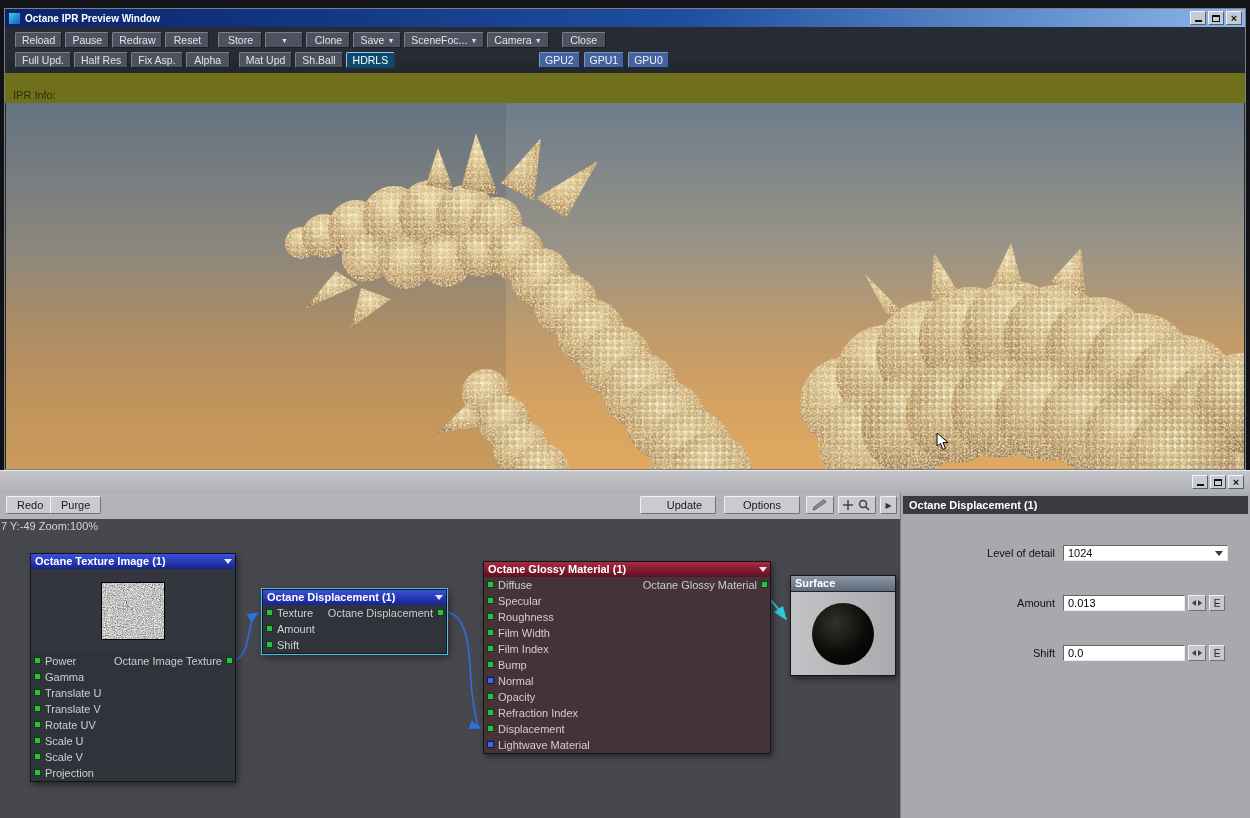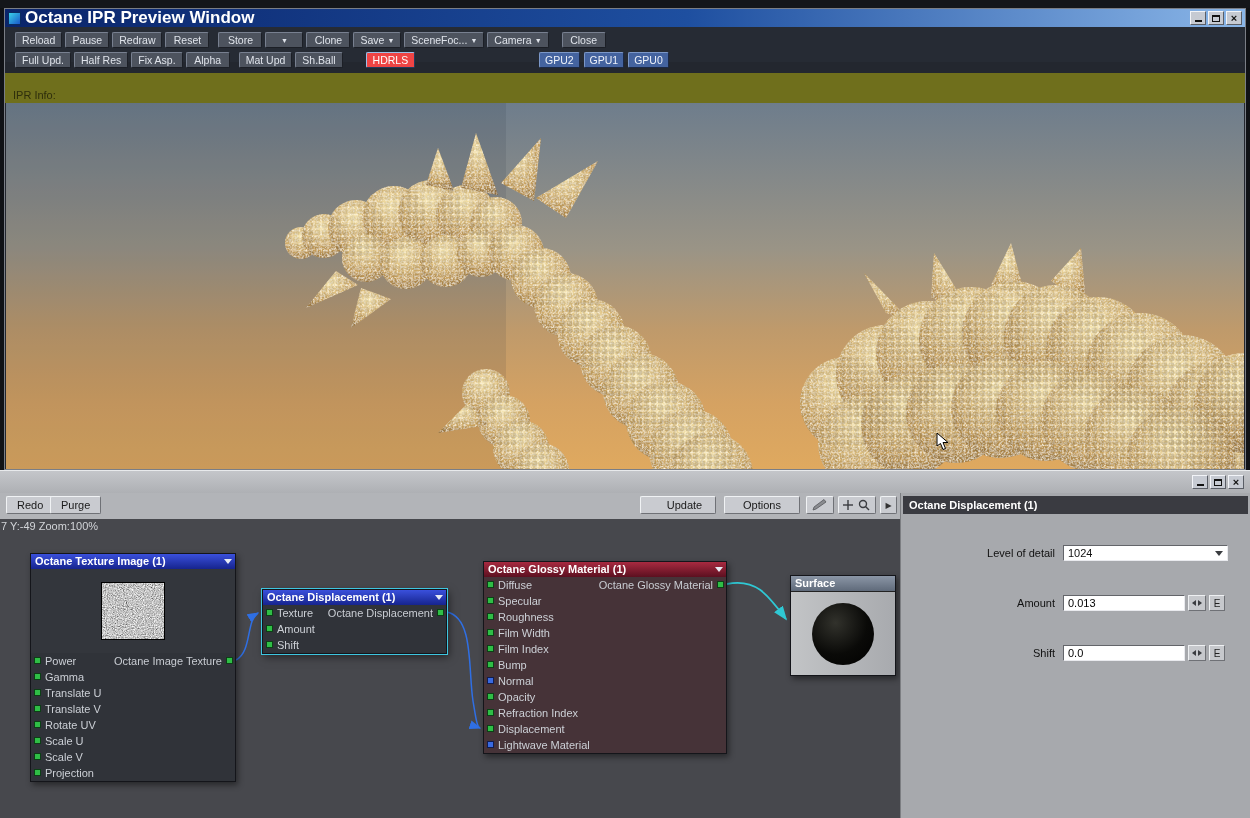--- a/index.html
+++ b/index.html
@@ -10,38 +10,38 @@
   
   .bg-strip { position:absolute; left:0; top:0; width:100%; height:8px; background:#14161a; }
 
   
   .ipr-win { position:absolute; left:4px; top:8px; width:1242px; height:462px;
              background:#23272f; border:1px solid #7a7e86; }
   .titlebar { height:18px; background:linear-gradient(90deg,#0a246a 0%,#1e4fa0 55%,#8ab6e8 100%);
               display:flex; align-items:center; padding:0 3px; }
   .win-icon { width:13px; height:13px; background:linear-gradient(135deg,#39d0e8,#1a57c8);
               border:1px solid #0a2a60; margin-right:4px; flex:none; }
-  .title-text { color:#fff; font-weight:bold; font-size:17px; flex:1; white-space:nowrap; }
+  .title-text { color:#fff; font-weight:bold; font-size:10px; flex:1; white-space:nowrap; }
   .win-controls { display:flex; gap:2px; }
   .wbtn { width:16px; height:14px; background:#c6cad2; border:1px solid;
           border-color:#f2f4f8 #5a5e66 #5a5e66 #f2f4f8; padding:0;
           display:flex; align-items:flex-end; justify-content:center; cursor:default; }
   .wbtn.close-b { align-items:center; font-size:11px; font-weight:bold; color:#111; line-height:11px; }
   .glyph-min { width:7px; height:2px; background:#111; margin-bottom:2px; }
   .glyph-max { width:8px; height:7px; border:1px solid #111; border-top-width:2px; margin-bottom:2px; }
 
   .ipr-toolbar { position:absolute; left:0; top:18px; width:100%; height:35px; background:#262b34; }
   .tb-row { position:absolute; left:10px; display:flex; }
   #tb-row1 { top:5px; } #tb-row2 { top:25px; }
   .tbtn { height:16px; min-width:44px; margin-right:3px; background:#4d535e; border:1px solid;
           border-color:#788090 #1c1f26 #1c1f26 #788090; color:#dfe3ea; font-size:10.5px;
           border-radius:2px; display:flex; align-items:center; justify-content:center;
           padding:0 6px; gap:3px; cursor:default; font-family:inherit; }
   .tbtn.gap { margin-left:6px; } .tbtn.gap2 { margin-left:10px; }
-  .tbtn.active { background:#ef4444; border-color:#9cc0e8 #223a5c #223a5c #9cc0e8; color:#fff;margin-left:20px; }
+  .tbtn.active { background:#0c4a6e; border-color:#9cc0e8 #223a5c #223a5c #9cc0e8; color:#fff; }
   .tbtn.dd-only { min-width:38px; }
   .dd7 { font-size:7px; line-height:1; color:inherit; }
   .gpu-group { position:absolute; left:534px; top:25px; display:flex; }
   .gpu-btn { height:16px; min-width:37px; margin-right:4px; background:#44639f; border:1px solid;
              border-color:#7b97c8 #1b2844 #1b2844 #7b97c8; color:#eef2fa; font-size:10.5px;
              border-radius:2px; display:flex; align-items:center; justify-content:center; padding:0 5px; }
 
   .ipr-info { position:absolute; left:0; top:64px; width:100%; height:30px; background:#6f6f1c;
               color:#000; font-size:11px; }
   .info-line { white-space:pre; line-height:14px; padding-left:62px; }
@@ -79,21 +79,21 @@
                  background:linear-gradient(#3a50dc,#16248e); position:relative; white-space:nowrap; }
   .node-header .hdd { position:absolute; right:3px; top:5px; width:0; height:0;
                       border-left:4px solid transparent; border-right:4px solid transparent;
                       border-top:5px solid #e8ecf4; }
   .node.red { background:#463338; }
   .node.red .node-header { background:linear-gradient(#a82a40,#5c1020); }
   .node.surf .node-header { background:linear-gradient(#8b96a6,#5f6a7a); }
   .node.selected { box-shadow:0 0 0 1px #3ec6e0, 2px 3px 8px rgba(0,0,0,.5); }
   .n-tex  { left:30px;  top:34px; width:206px; }
   .n-disp { left:262px; top:70px; width:185px; }
-  .n-gloss{ left:483px; top:42px; width:244px; }
+  .n-gloss{ left:483px; top:42px; width:288px; }
   .n-surf { left:790px; top:56px; width:106px; }
 
   .thumb-wrap { height:84px; display:flex; align-items:center; justify-content:center; background:#33363c; }
   .thumb { border:1px solid #000; display:block; }
 
   .nrow { height:16px; line-height:16px; position:relative; padding-left:14px;
           color:#ccd0d6; white-space:nowrap; }
   .pin { width:7px; height:7px; position:absolute; top:4px; display:inline-block; }
   .pin.in { left:3px; } .pin.out { right:2px; }
   .pin.green { background:#2fbe46; border:1px solid #0c4016; }

